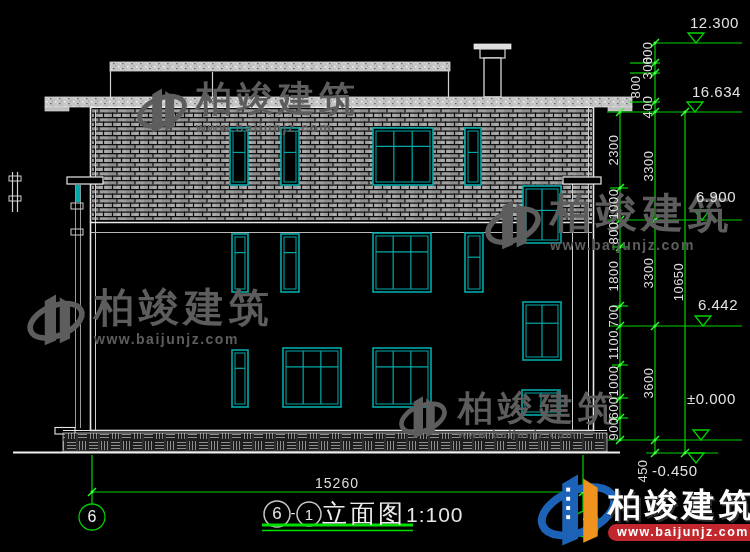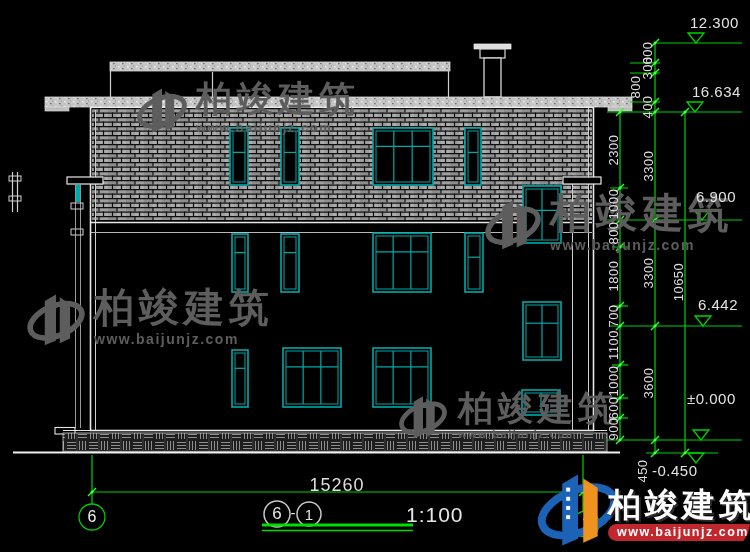--- a/index.html
+++ b/index.html
@@ -1,23 +1,23 @@
 <!DOCTYPE html>
 <html><head>
 <meta charset="utf-8">
 <style>
   html,body{margin:0;padding:0;background:#000;}
   .canvas{position:relative;width:750px;height:552px;background:#000;overflow:hidden;
-          font-family:"Liberation Sans",sans-serif;border-radius:30px;}
+          font-family:"Liberation Sans",sans-serif;}
   .dwg{position:absolute;left:0;top:0;z-index:1;}
 
   .lvl{position:absolute;color:#e2e2e2;font-size:15px;z-index:6;letter-spacing:.5px;white-space:nowrap;}
   .vdim{position:absolute;color:#dedede;font-size:13px;z-index:6;white-space:nowrap;
         transform:translate(-50%,-50%) rotate(-90deg);letter-spacing:.5px;}
-  .hdim{position:absolute;color:#dedede;font-size:18px;z-index:6;transform:translateX(-50%);letter-spacing:1px;}
+  .hdim{position:absolute;color:#dedede;font-size:14px;z-index:6;transform:translateX(-50%);letter-spacing:1px;}
 
   .tcirc{position:absolute;color:#e6e6e6;z-index:6;transform:translate(-50%,-50%);font-size:17px;}
   .tname{position:absolute;color:#ececec;z-index:6;font-size:25px;letter-spacing:3px;white-space:nowrap;}
   .tscale{position:absolute;color:#e6e6e6;z-index:6;font-size:21px;letter-spacing:1px;}
   .bub{position:absolute;color:#f2f2f2;z-index:4;transform:translate(-50%,-50%);font-size:16px;}
 
   .wm{position:absolute;display:flex;gap:8px;z-index:5;color:#5d5d5d;align-items:flex-start;}
   .wm .txt{display:flex;flex-direction:column;}
   .wm .cjk{font-weight:700;line-height:1.05;letter-spacing:5px;white-space:nowrap;}
   .wm .url{font-weight:700;letter-spacing:1.5px;white-space:nowrap;}
@@ -298,20 +298,21 @@
   <span class="vdim" style="left:642px;top:471px">450</span>
 
   <span class="hdim" style="left:337px;top:475px">15260</span>
 
   <span class="bub" style="left:92px;top:517px;z-index:6">6</span>
   <span class="bub" style="left:586px;top:524px">1</span>
 
   <span class="tcirc" style="left:277px;top:514px">6</span>
   <span class="tcirc" style="left:293px;top:512px;font-size:15px">-</span>
   <span class="tcirc" style="left:309px;top:514px;font-size:15px">1</span>
+  <span class="tname" style="left:322px;top:497px">立面图</span>
   <span class="tscale" style="left:406px;top:503px">1:100</span>
 
   <div class="wm" style="left:136px;top:80px">
     <span class="wm-ic wm-logo" style="width:52px;height:56px"><svg width="52" height="56" viewBox="0 0 64 64">
     <ellipse cx="32" cy="36" rx="29" ry="16" fill="none" stroke="#5d5d5d" stroke-width="6" transform="rotate(-22 32 36)"></ellipse>
     <polygon points="20,15 32,8 32,57 20,62" fill="#5d5d5d"></polygon>
     <polygon points="36,11 47,18 47,55 36,60" fill="#5d5d5d"></polygon>
 
   </svg></span>
     <span class="txt">

